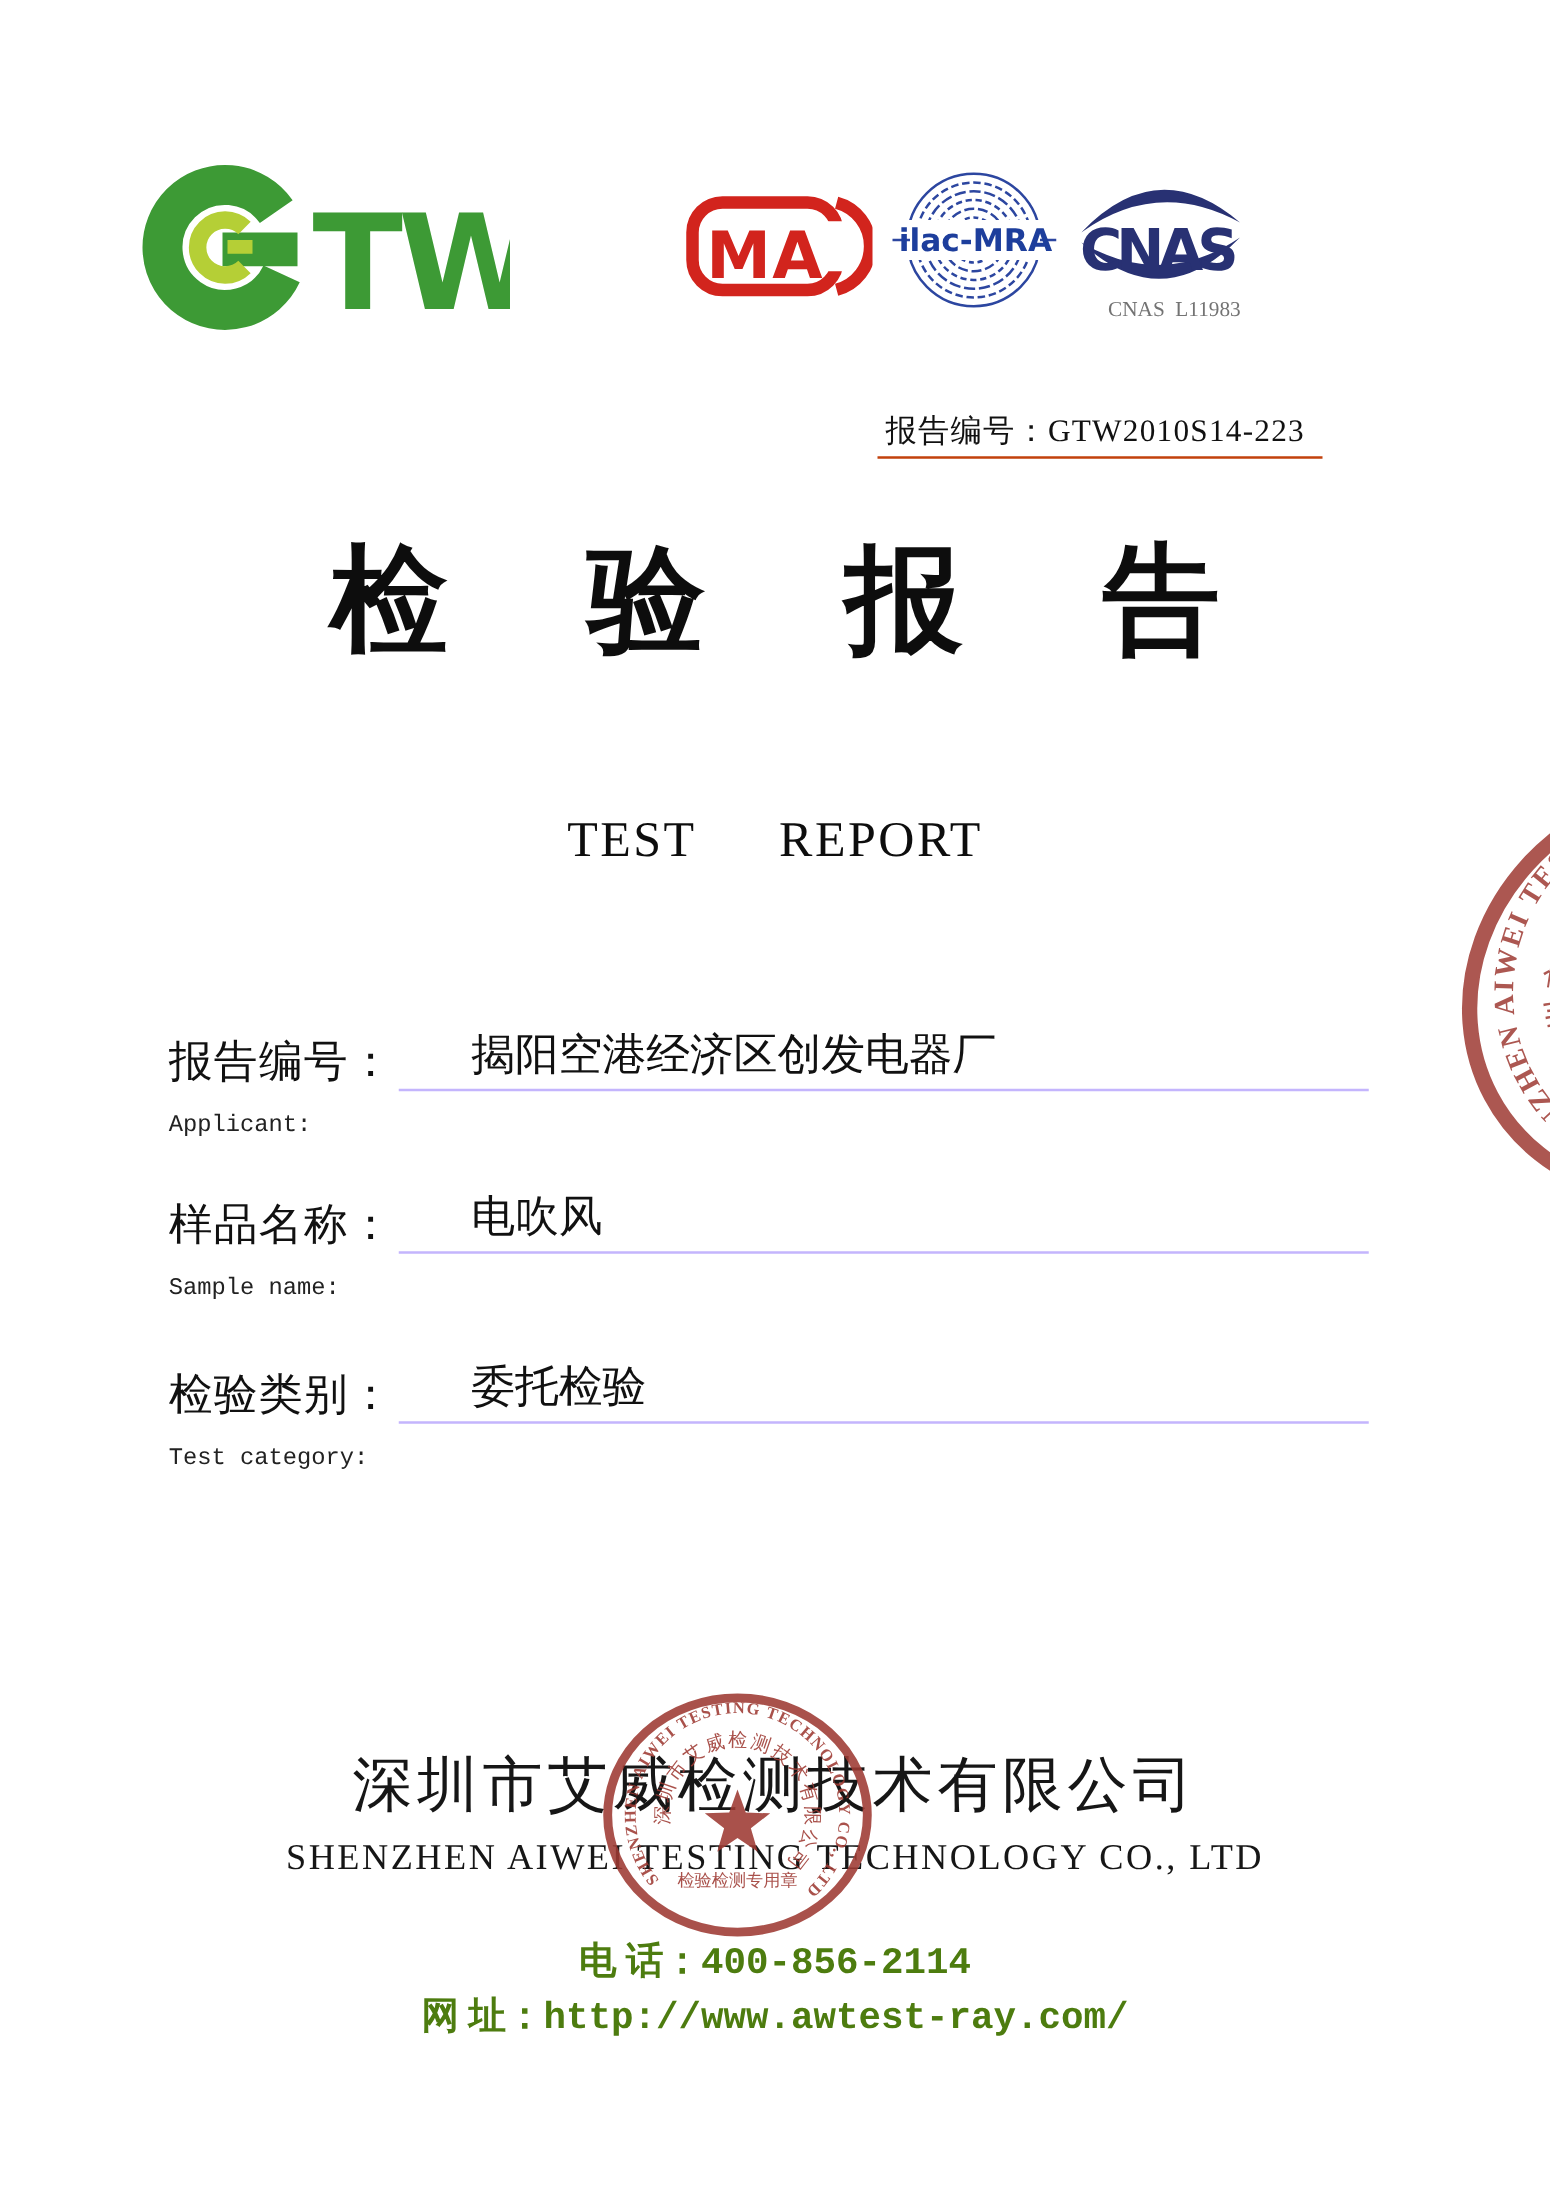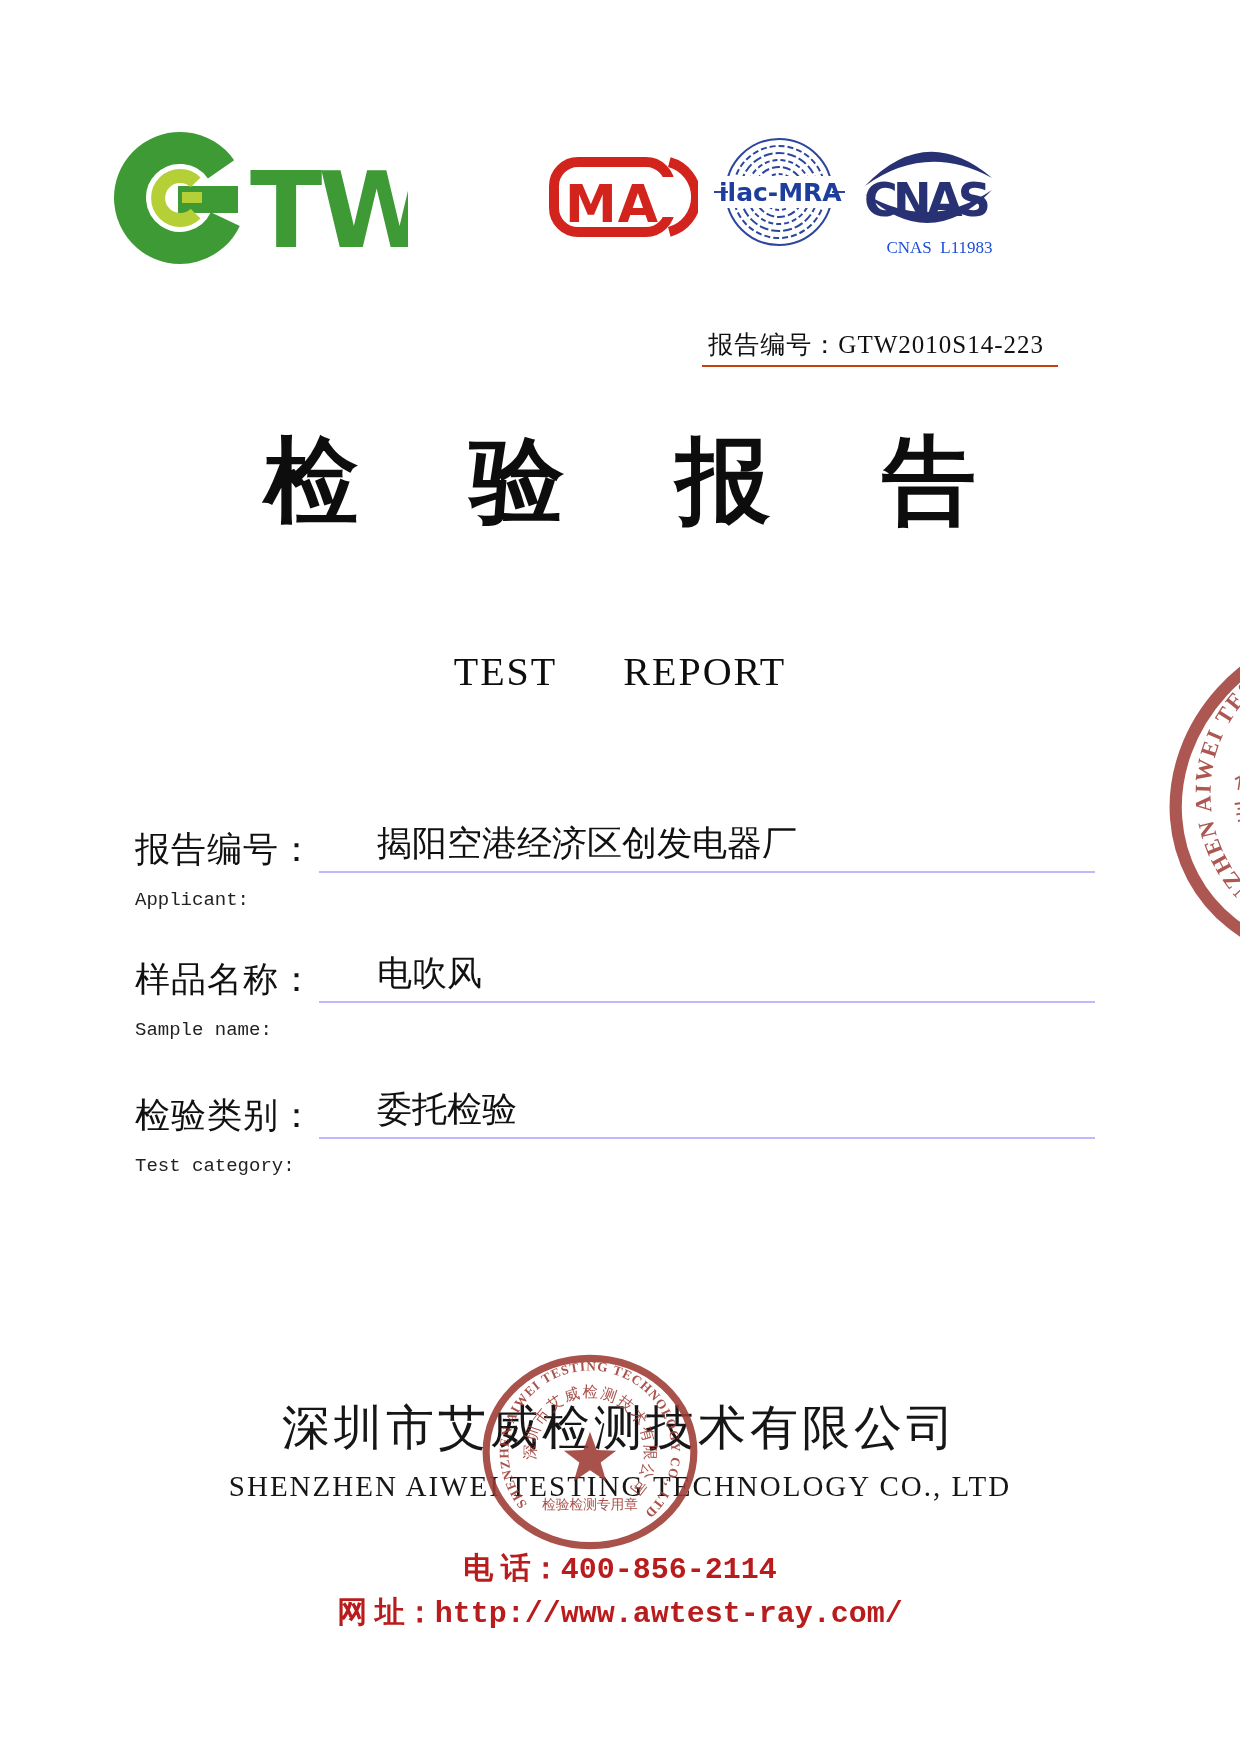--- a/index.html
+++ b/index.html
@@ -9,21 +9,21 @@
     font-family:"Liberation Serif", serif;color:#111;
   }
   
   .gtw-logo{position:absolute;left:108px;top:110px;width:300px;height:160px;}
   .cert-logos{position:absolute;left:545px;top:130px;width:460px;height:130px;}
   .cma-logo{position:absolute;left:3px;top:20px;}
   .ilac-logo{position:absolute;left:167px;top:6px;}
   .cnas-logo{position:absolute;left:315px;top:4px;}
   .cnas-certno{
     position:absolute;left:872px;top:238px;width:135px;text-align:center;
-    font-family:"Liberation Serif", serif;font-size:17px;color:#1d4ed8;white-space:pre;
+    font-family:"Liberation Serif", serif;font-size:17px;color:#737373;white-space:pre;
   }
   
   .report-no{
     position:absolute;top:328px;right:182px;
     font-size:25px;letter-spacing:1px;
     border-bottom:2px solid #c2410c;padding:0 14px 4px 6px;
   }
   
   .title-row{
     position:absolute;top:425px;left:0;width:100%;
@@ -53,21 +53,21 @@
   .company-cn{
     position:absolute;top:1396px;left:0;width:100%;text-align:center;
     font-size:48px;letter-spacing:4px;color:#161616;
   }
   .company-en{
     position:absolute;top:1470px;left:0;width:100%;text-align:center;
     font-size:29px;letter-spacing:2px;color:#161616;
   }
   .contact-line{
     position:absolute;left:0;width:100%;text-align:center;
-    font-size:30px;font-weight:700;color:#b91c1c;
+    font-size:30px;font-weight:700;color:#4d7c0f;
   }
   .phone-line{top:1548px;}
   .web-line{top:1592px;}
   .contact-line .val{font-family:"Liberation Mono", monospace;font-weight:700;}
   
   .stamp{position:absolute;pointer-events:none;}
   .stamp-bottom{left:478px;top:1350px;width:224px;height:204px;opacity:.88;}
   .stamp-right{left:1158px;top:618px;width:385px;height:350px;opacity:.85;transform:rotate(-28deg);}
   .stamp svg{width:100%;height:100%;}
 </style>

